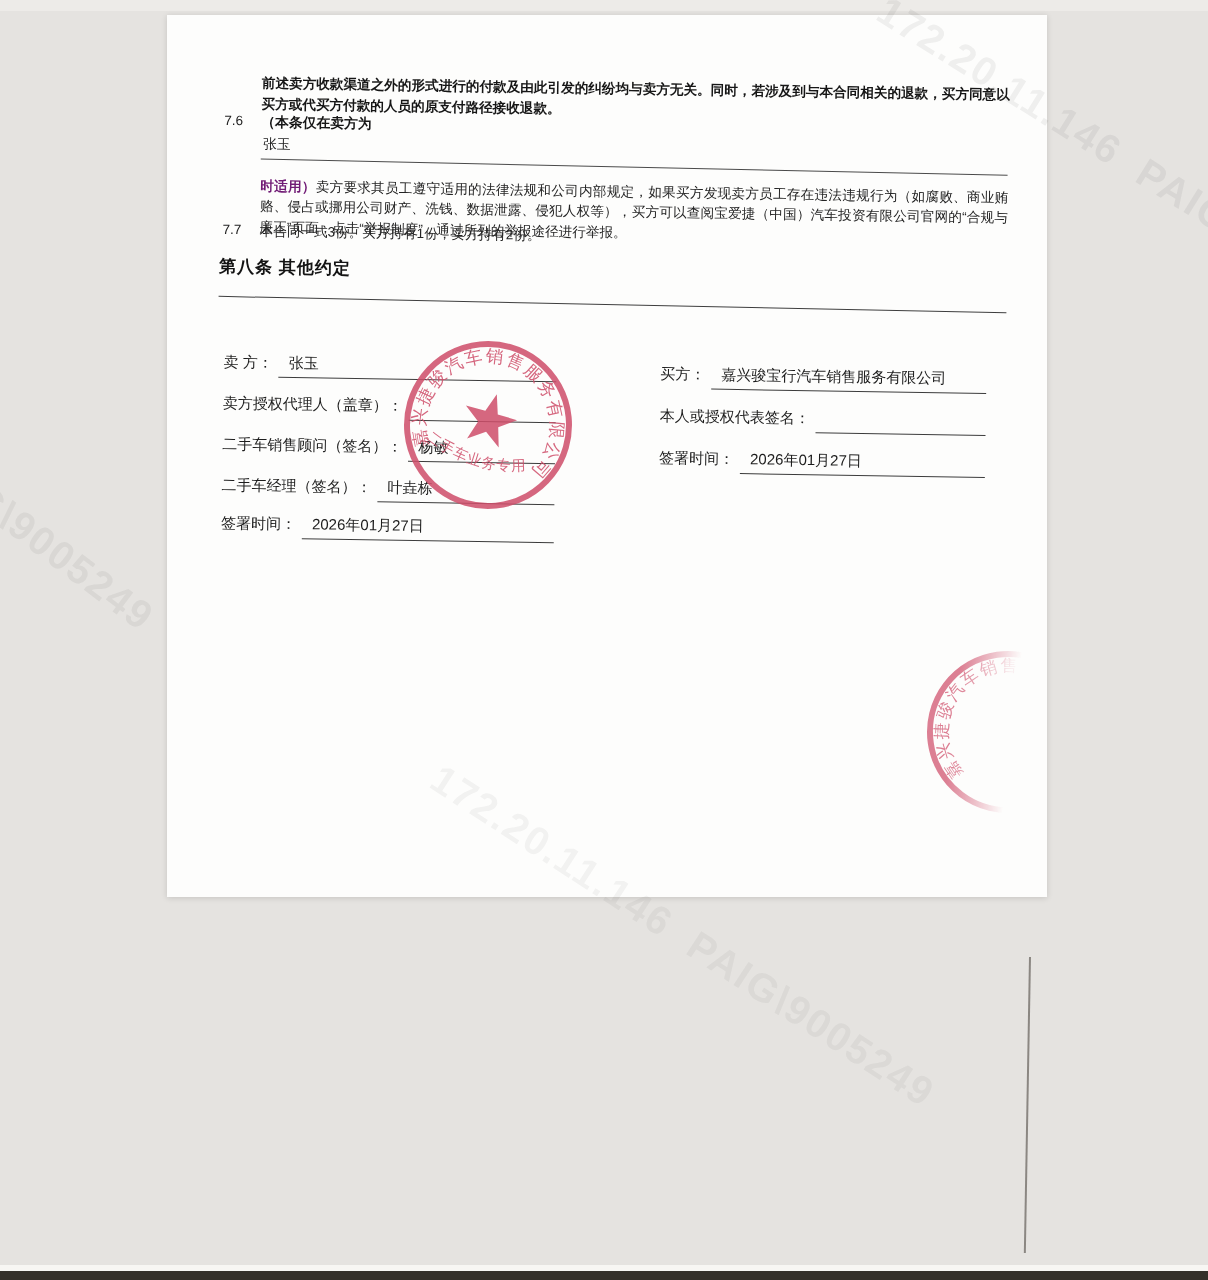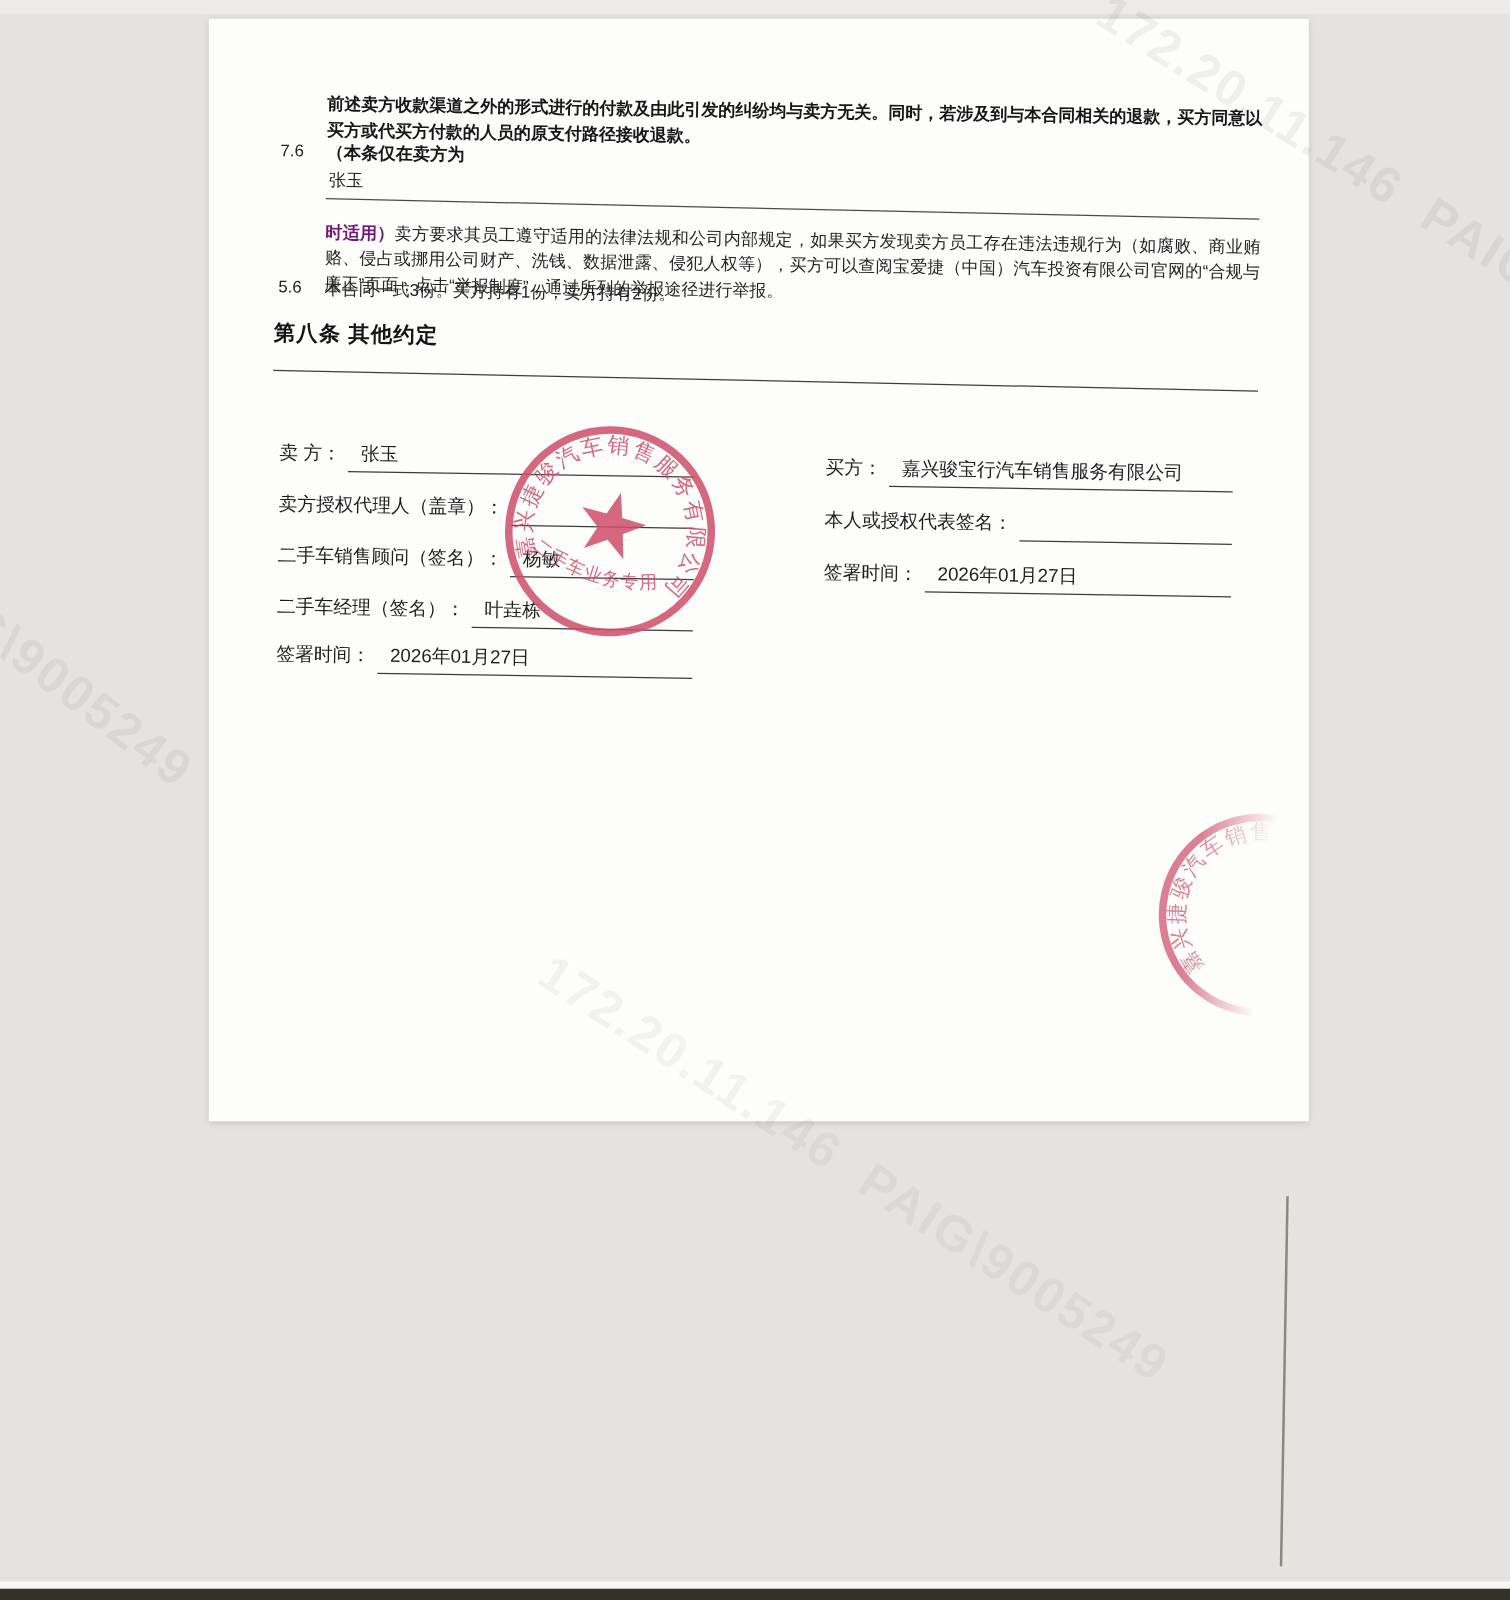--- a/index.html
+++ b/index.html
@@ -67,21 +67,21 @@
   <div class="content">
 
     <p class="intro">前述卖方收款渠道之外的形式进行的付款及由此引发的纠纷均与卖方无关。同时，若涉及到与本合同相关的退款，买方同意以买方或代买方付款的人员的原支付路径接收退款。</p>
 
     <span class="clause-num num-76">7.6</span>
     <div class="lead-76">（本条仅在卖方为</div>
     <div class="name-76">张玉</div>
     <div class="line-76"></div>
     <p class="body-76"><span class="bold-lead">时适用）</span><span>卖方要求其员工遵守适用的法律法规和公司内部规定，如果买方发现卖方员工存在违法违规行为（如腐败、商业贿赂、侵占或挪用公司财产、洗钱、数据泄露、侵犯人权等），买方可以查阅宝爱捷（中国）汽车投资有限公司官网的“合规与廉正”页面，点击“举报制度”，通过所列的举报途径进行举报。</span></p>
 
-    <span class="clause-num num-77">5.6</span>
+    <span class="clause-num num-77">7.7</span>
     <div class="text-77">本合同一式3份。买方持有1份，卖方持有2份。</div>
 
     <div class="heading">第八条 其他约定</div>
     <div class="divider"></div>
 
     <div class="sigrow col-l" style="top:337px;">
       <span class="lbl">卖 方：</span>
       <span class="val">张玉</span>
     </div>
     <div class="sigrow col-l" style="top:378px;">

